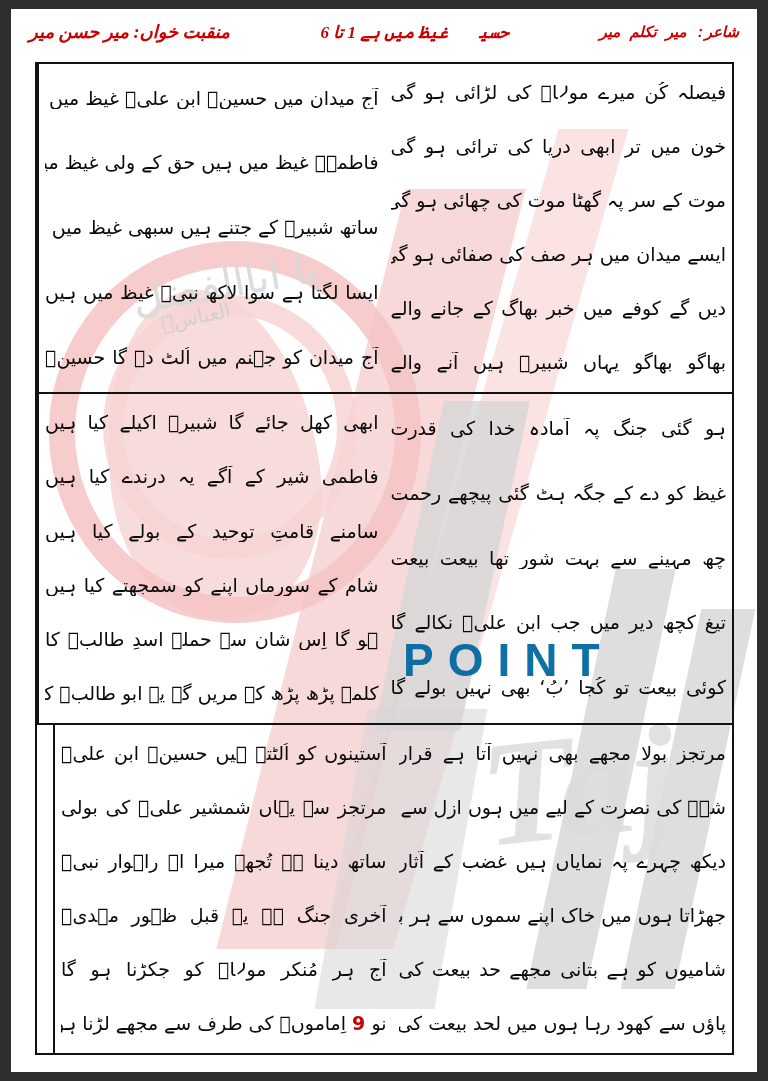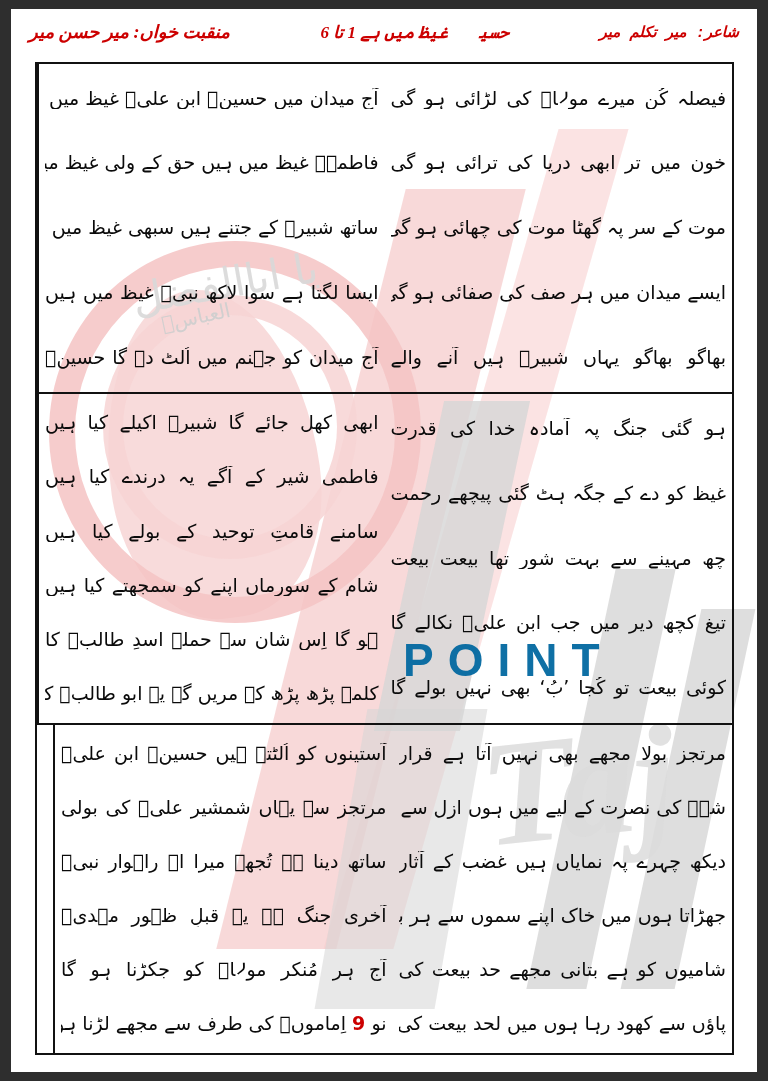--- a/index.html
+++ b/index.html
@@ -170,20 +170,21 @@
           <div class="verse">فاطمہؑ غیظ میں ہیں حق کے ولی غیظ میں ہیں</div>
           <div class="verse">ساتھ شبیرؑ کے جتنے ہیں سبھی غیظ میں ہیں</div>
           <div class="verse">ایسا لگتا ہے سوا لاکھ نبیؐ غیظ میں ہیں</div>
           <div class="verse">آج میدان کو جہنم میں اُلٹ دے گا حسینؑ</div>
         </div>
         <div class="col left">
           <div class="verse">فیصلہ کُن میرے مولاؑ کی لڑائی ہو گی</div>
           <div class="verse">خون میں تر ابھی دریا کی ترائی ہو گی</div>
           <div class="verse">موت کے سر پہ گھٹا موت کی چھائی ہو گی</div>
           <div class="verse">ایسے میدان میں ہر صف کی صفائی ہو گی</div>
+          <div class="verse">دیں گے کوفے میں خبر بھاگ کے جانے والے</div>
           <div class="verse">بھاگو بھاگو یہاں شبیرؑ ہیں آنے والے</div>
         </div>
       </div>
       <div class="stanza">
         <div class="col right">
           <div class="verse">ابھی کھل جائے گا شبیرؑ اکیلے کیا ہیں</div>
           <div class="verse">فاطمی شیر کے آگے یہ درندے کیا ہیں</div>
           <div class="verse">سامنے قامتِ توحید کے بولے کیا ہیں</div>
           <div class="verse">شام کے سورماں اپنے کو سمجھتے کیا ہیں</div>
           <div class="verse">ہو گا اِس شان سے حملہ اسدِ طالبؑ کا</div>

